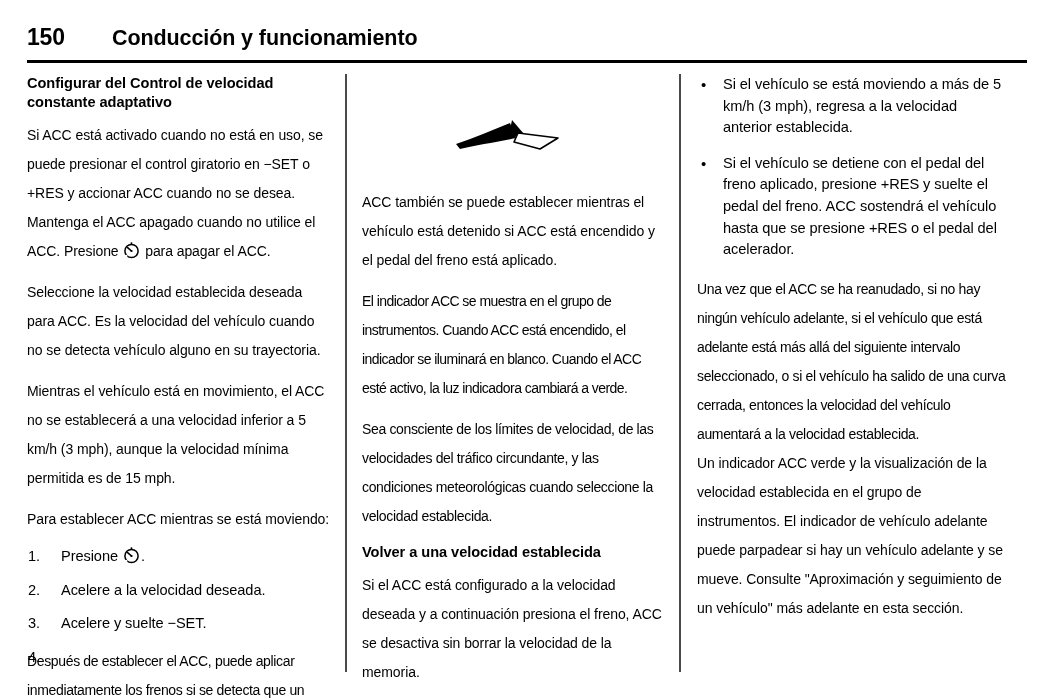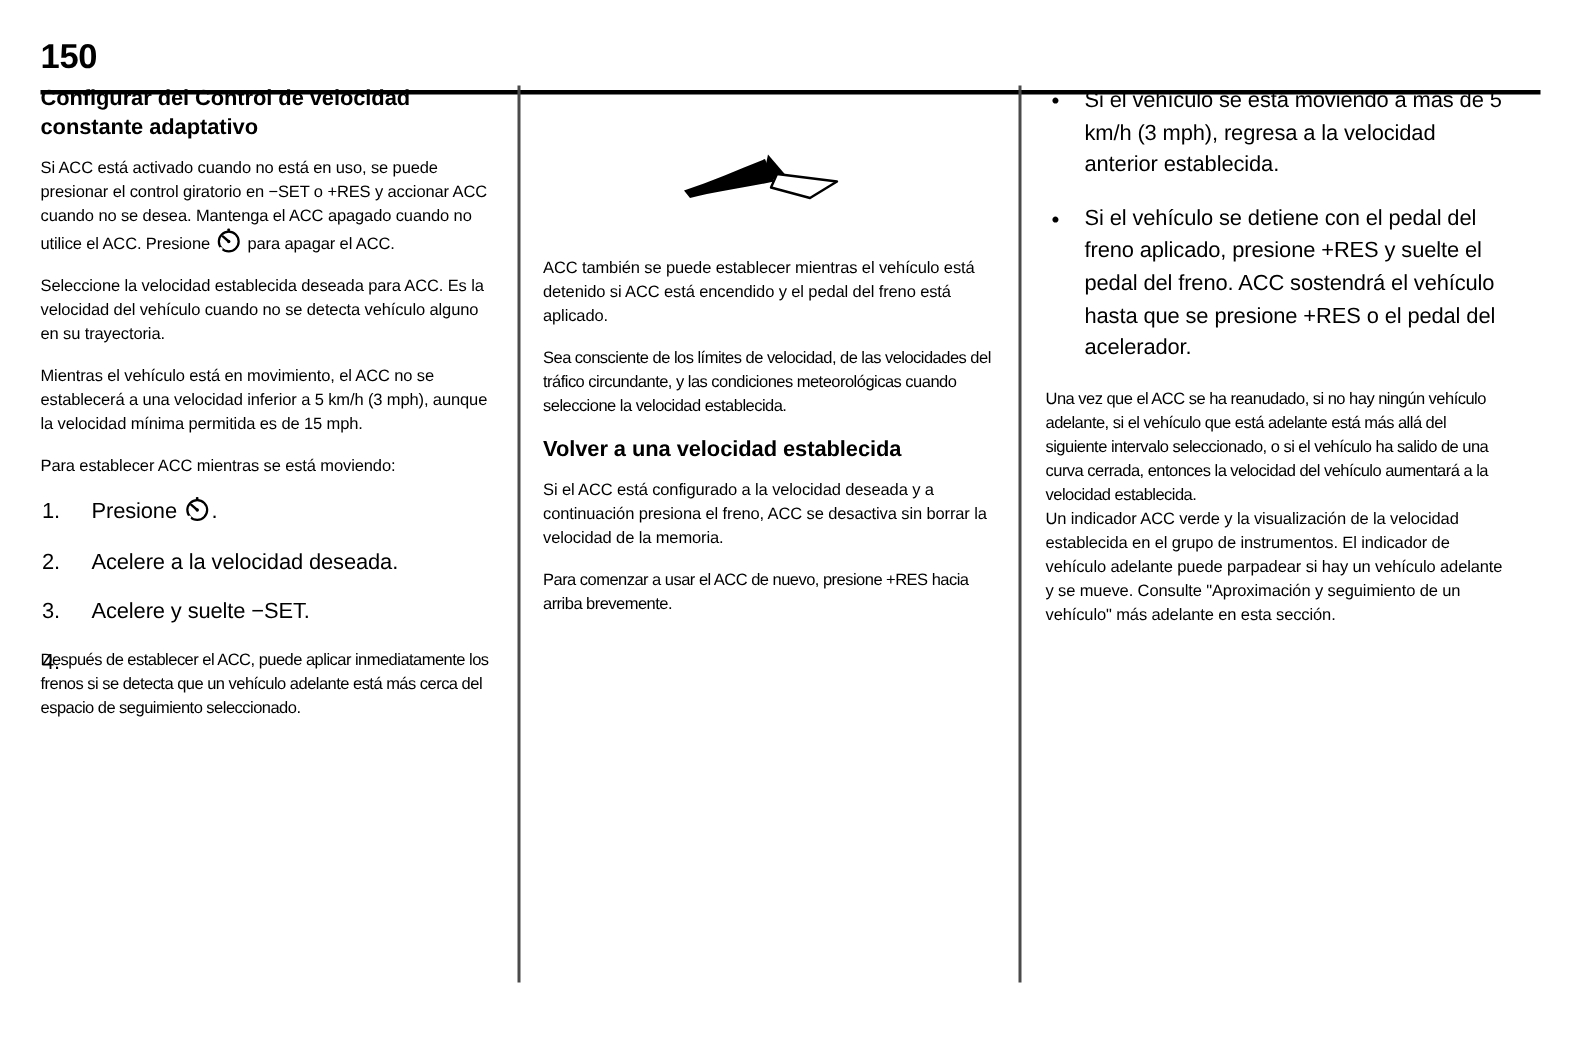--- a/index.html
+++ b/index.html
@@ -51,21 +51,21 @@
     top: 60px;
     width: 1000px;
     height: 3px;
     background: #000000;
   }
 
   
   .columns {
     position: absolute;
     left: 0;
-    top: 57px;
+    top: 74px;
     width: 1054px;
     height: 600px;
   }
   .col {
     position: absolute;
     top: 0;
     width: 311px;
     height: 600px;
   }
   .col-1 { left: 27px; width: 305px; }
@@ -84,22 +84,22 @@
 
   
   h2.sec-head {
     font-size: 14.6px;
     font-weight: bold;
     line-height: 19px;
     margin: 0 0 9px 0;
     letter-spacing: -0.05px;
   }
   p.para {
-    font-size: 11px;
-    line-height: 16px;
+    font-size: 14px;
+    line-height: 29px;
     margin: 0 0 12px 0;
     letter-spacing: -0.08px;
   }
   p.para.tight {
     letter-spacing: -0.55px;
   }
   p.para.tight2 {
     letter-spacing: -0.35px;
   }
   p.para.last { margin-bottom: 0; }
@@ -167,20 +167,21 @@
     top: 44px;
   }
 </style>
 </head>
 <body>
 
 <div class="page">
 
   <div class="header">
     <div class="page-number">150</div>
+    <div class="chapter-title">Conducción y funcionamiento</div>
   </div>
   <div class="header-rule"></div>
 
   <div class="columns">
 
     <div class="divider divider-1"></div>
     <div class="divider divider-2"></div>
 
     <div class="col col-1">
 
@@ -221,20 +222,21 @@
       <div class="figure">
         <svg width="110" height="40" viewBox="0 0 110 40" aria-hidden="true">
           <path d="M2 26 C20 20, 38 12, 56 5 L62 20 C44 24, 22 27, 6 31 Z" fill="#000000"></path>
           <path d="M58 2 L70 16 L54 21 Z" fill="#000000"></path>
           <path d="M64 15 L104 20 L86 31 L60 24 Z" fill="#ffffff" stroke="#000000" stroke-width="1.6" stroke-linejoin="round"></path>
         </svg>
       </div>
 
       <p class="para">ACC también se puede establecer mientras el vehículo está detenido si ACC está encendido y el pedal del freno está aplicado.</p>
 
+      <p class="para tight">El indicador ACC se muestra en el grupo de instrumentos. Cuando ACC está encendido, el indicador se iluminará en blanco. Cuando el ACC esté activo, la luz indicadora cambiará a verde.</p>
 
       <p class="para tight2">Sea consciente de los límites de velocidad, de las velocidades del tráfico circundante, y las condiciones meteorológicas cuando seleccione la velocidad establecida.</p>
 
       <h2 class="sec-head">Volver a una velocidad establecida</h2>
 
       <p class="para">Si el ACC está configurado a la velocidad deseada y a continuación presiona el freno, ACC se desactiva sin borrar la velocidad de la memoria.</p>
 
       <p class="para tight2 last">Para comenzar a usar el ACC de nuevo, presione +RES hacia arriba brevemente.</p>
     </div>
 

